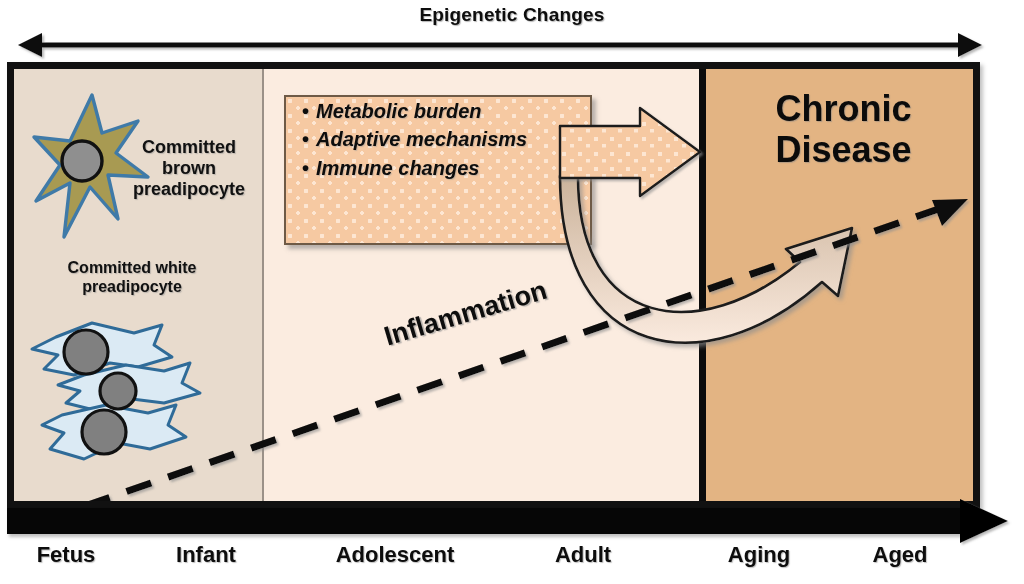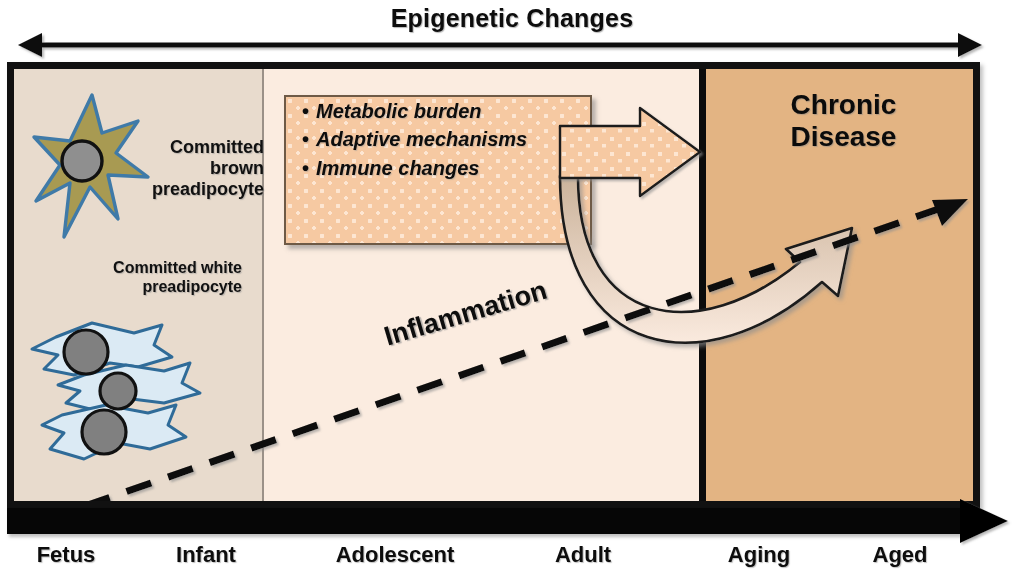--- a/index.html
+++ b/index.html
@@ -5,21 +5,21 @@
   html,body{margin:0;padding:0;background:#ffffff;}
   body{width:1024px;height:584px;overflow:hidden;
        font-family:"Liberation Sans", sans-serif;}
   #stage{position:relative;width:1024px;height:584px;background:#ffffff;}
 
   .abs{position:absolute;}
 
   
   #epi-title{
     left:0;top:4px;width:1024px;text-align:center;
-    font-size:25px;font-weight:bold;color:#0d0d0d;letter-spacing:.2px;
+    font-size:19px;font-weight:bold;color:#0d0d0d;letter-spacing:.2px;
     text-shadow:1px 1px 1px rgba(120,120,120,.55);
   }
   #epi-arrow{left:14px;top:30px;width:972px;height:30px;}
 
   
   #frame{
     left:7px;top:62px;width:973px;height:446px;
     border:7px solid #111111;box-sizing:border-box;background:#fdf0e6;
     box-shadow:3px 3px 4px rgba(120,120,120,.45);
   }
@@ -28,21 +28,21 @@
   #panel-mid{left:248px;width:437px;background:#fbece0;
              border-left:2px solid #9b9188;box-sizing:border-box;}
   #panel-late{left:685px;right:0;background:#e3b483;
              border-left:7px solid #0b0b0b;box-sizing:border-box;}
 
   
   #brown-cell{left:16px;top:22px;width:130px;height:150px;}
   #white-cells{left:0px;top:250px;width:210px;height:175px;}
 
   .cell-label{
-    font-weight:bold;color:#111;line-height:1.18;text-align:right;
+    font-weight:bold;color:#111;line-height:1.18;text-align:center;
     text-shadow:1px 1px 1px rgba(140,140,140,.5);
   }
   #brown-label{left:100px;top:68px;width:150px;font-size:18px;}
   #white-label{left:8px;top:190px;width:220px;font-size:16px;}
 
   
   #bullet-box{
     left:270px;top:26px;width:308px;height:150px;
     border:2px solid #6e5a46;box-sizing:border-box;
     background-color:#f6c9a2;
@@ -60,21 +60,21 @@
     text-shadow:1px 1px 1px rgba(150,150,150,.45);
   }
   #bullet-list li::before{content:"\2022";margin-right:7px;font-style:normal;}
 
   
   #fx{left:0;top:0;width:1024px;height:584px;pointer-events:none;}
 
   
   #chronic-title{
     left:697px;top:20px;width:265px;text-align:center;
-    font-size:28px;font-weight:bold;color:#0b0b0b;line-height:1.13;
+    font-size:36px;font-weight:bold;color:#0b0b0b;line-height:1.13;
     text-shadow:1px 1px 1px rgba(130,130,130,.5);
   }
 
   
   #inflam-label{
     left:385px;top:322px;font-size:27px;font-weight:bold;color:#0d0d0d;
     transform:rotate(-16.5deg);transform-origin:left center;
     text-shadow:1.5px 1.5px 1px rgba(140,140,140,.6);white-space:nowrap;
   }
 

